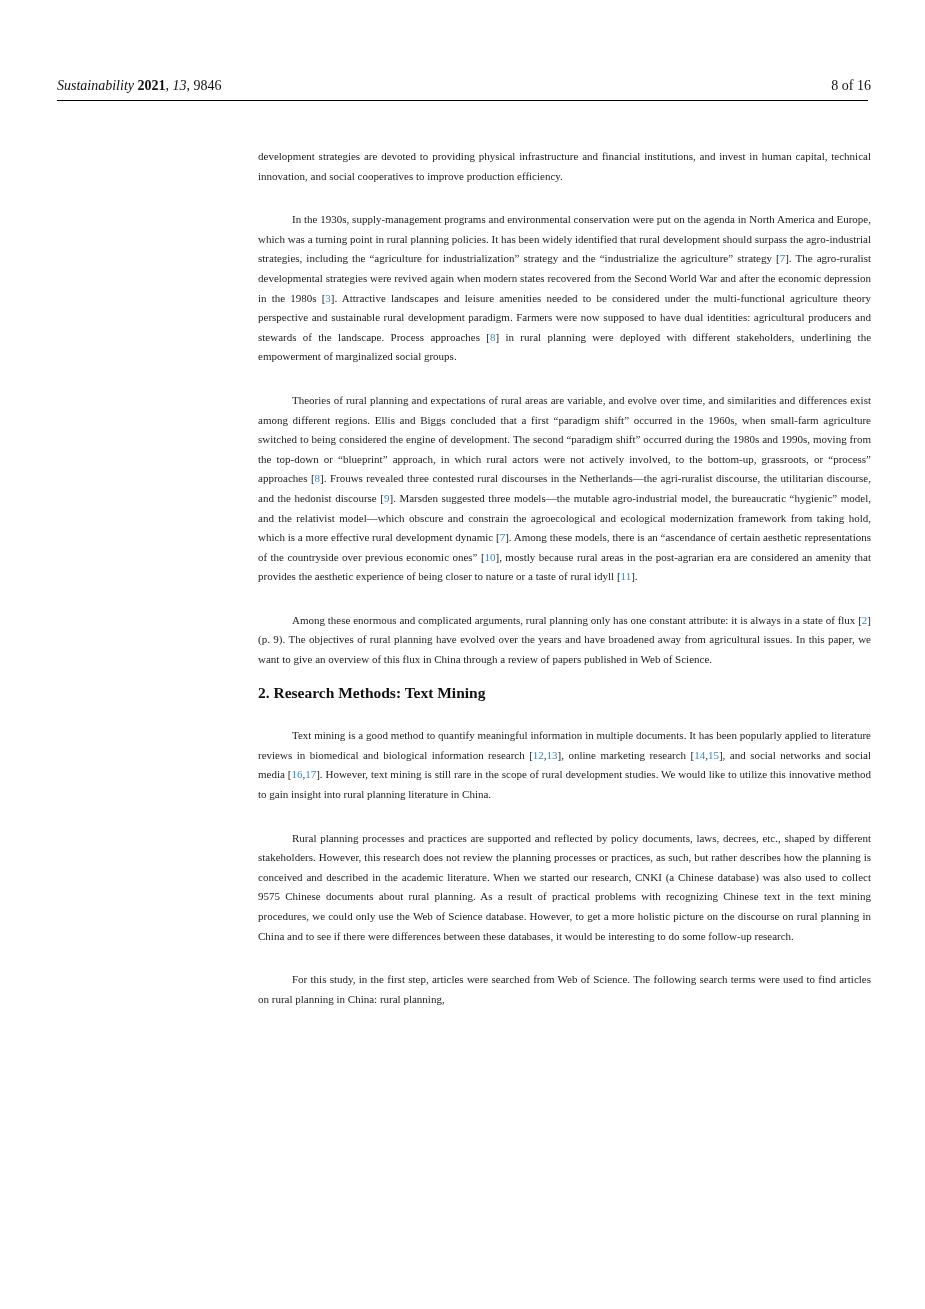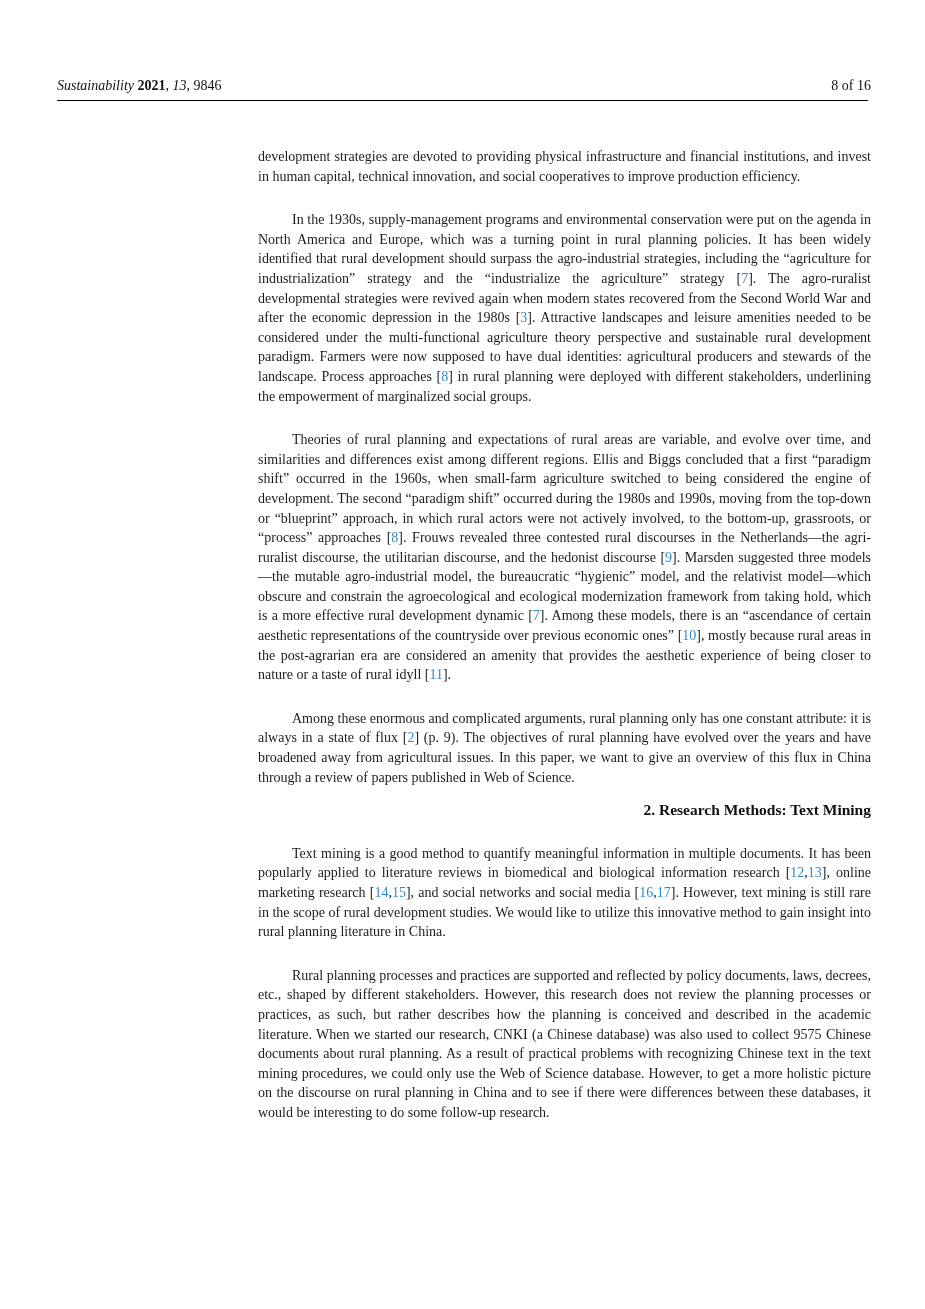--- a/index.html
+++ b/index.html
@@ -35,35 +35,35 @@
     height: 1px;
     background: #000000;
   }
   .content {
     position: absolute;
     top: 147px;
     left: 258px;
     width: 613px;
   }
   .content p {
-    font-size: 14px;
+    font-size: 11px;
     line-height: 19.6px;
     text-align: justify;
     color: #1c1c1c;
   }
   .content p.indent { text-indent: 34px; margin-top: 24px; }
   .cite { color: var(--cite-color, #3189cc); }
   h2.section-heading {
     font-size: 15.5px;
     line-height: 19.6px;
     font-weight: bold;
     color: #111111;
     margin-top: 13px;
     margin-bottom: 7px;
-    text-align: right;
+    text-align: left;
   }
 </style>
 </head>
 <body>
 
 <div class="page">
 
   <div class="running-head">
     <span><span class="seg-i">Sustainability </span><span class="seg-b">2021</span>, <span class="seg-i">13</span>, 9846</span>
     <span>8 of 16</span>
@@ -75,16 +75,17 @@
     <div>
         <p class="">development strategies are devoted to providing physical infrastructure and financial institutions, and invest in human capital, technical innovation, and social cooperatives to improve production efficiency.</p>
         <p class="indent">In the 1930s, supply-management programs and environmental conservation were put on the agenda in North America and Europe, which was a turning point in rural planning policies. It has been widely identified that rural development should surpass the agro-industrial strategies, including the “agriculture for industrialization” strategy and the “industrialize the agriculture” strategy [<span class="cite">7</span>]. The agro-ruralist developmental strategies were revived again when modern states recovered from the Second World War and after the economic depression in the 1980s [<span class="cite">3</span>]. Attractive landscapes and leisure amenities needed to be considered under the multi-functional agriculture theory perspective and sustainable rural development paradigm. Farmers were now supposed to have dual identities: agricultural producers and stewards of the landscape. Process approaches [<span class="cite">8</span>] in rural planning were deployed with different stakeholders, underlining the empowerment of marginalized social groups.</p>
         <p class="indent">Theories of rural planning and expectations of rural areas are variable, and evolve over time, and similarities and differences exist among different regions. Ellis and Biggs concluded that a first “paradigm shift” occurred in the 1960s, when small-farm agriculture switched to being considered the engine of development. The second “paradigm shift” occurred during the 1980s and 1990s, moving from the top-down or “blueprint” approach, in which rural actors were not actively involved, to the bottom-up, grassroots, or “process” approaches [<span class="cite">8</span>]. Frouws revealed three contested rural discourses in the Netherlands—the agri-ruralist discourse, the utilitarian discourse, and the hedonist discourse [<span class="cite">9</span>]. Marsden suggested three models—the mutable agro-industrial model, the bureaucratic “hygienic” model, and the relativist model—which obscure and constrain the agroecological and ecological modernization framework from taking hold, which is a more effective rural development dynamic [<span class="cite">7</span>]. Among these models, there is an “ascendance of certain aesthetic representations of the countryside over previous economic ones” [<span class="cite">10</span>], mostly because rural areas in the post-agrarian era are considered an amenity that provides the aesthetic experience of being closer to nature or a taste of rural idyll [<span class="cite">11</span>].</p>
         <p class="indent">Among these enormous and complicated arguments, rural planning only has one constant attribute: it is always in a state of flux [<span class="cite">2</span>] (p. 9). The objectives of rural planning have evolved over the years and have broadened away from agricultural issues. In this paper, we want to give an overview of this flux in China through a review of papers published in Web of Science.</p>
       </div>
     <h2 class="section-heading">2. Research Methods: Text Mining</h2>
     <div>
         <p class="indent">Text mining is a good method to quantify meaningful information in multiple documents. It has been popularly applied to literature reviews in biomedical and biological information research [<span class="cite">12</span>,<span class="cite">13</span>], online marketing research [<span class="cite">14</span>,<span class="cite">15</span>], and social networks and social media [<span class="cite">16</span>,<span class="cite">17</span>]. However, text mining is still rare in the scope of rural development studies. We would like to utilize this innovative method to gain insight into rural planning literature in China.</p>
         <p class="indent">Rural planning processes and practices are supported and reflected by policy documents, laws, decrees, etc., shaped by different stakeholders. However, this research does not review the planning processes or practices, as such, but rather describes how the planning is conceived and described in the academic literature. When we started our research, CNKI (a Chinese database) was also used to collect 9575 Chinese documents about rural planning. As a result of practical problems with recognizing Chinese text in the text mining procedures, we could only use the Web of Science database. However, to get a more holistic picture on the discourse on rural planning in China and to see if there were differences between these databases, it would be interesting to do some follow-up research.</p>
+        <p class="indent">For this study, in the first step, articles were searched from Web of Science. The following search terms were used to find articles on rural planning in China: rural planning,</p>
       </div>
   </div>
 
 </div>
 
 </body></html>

